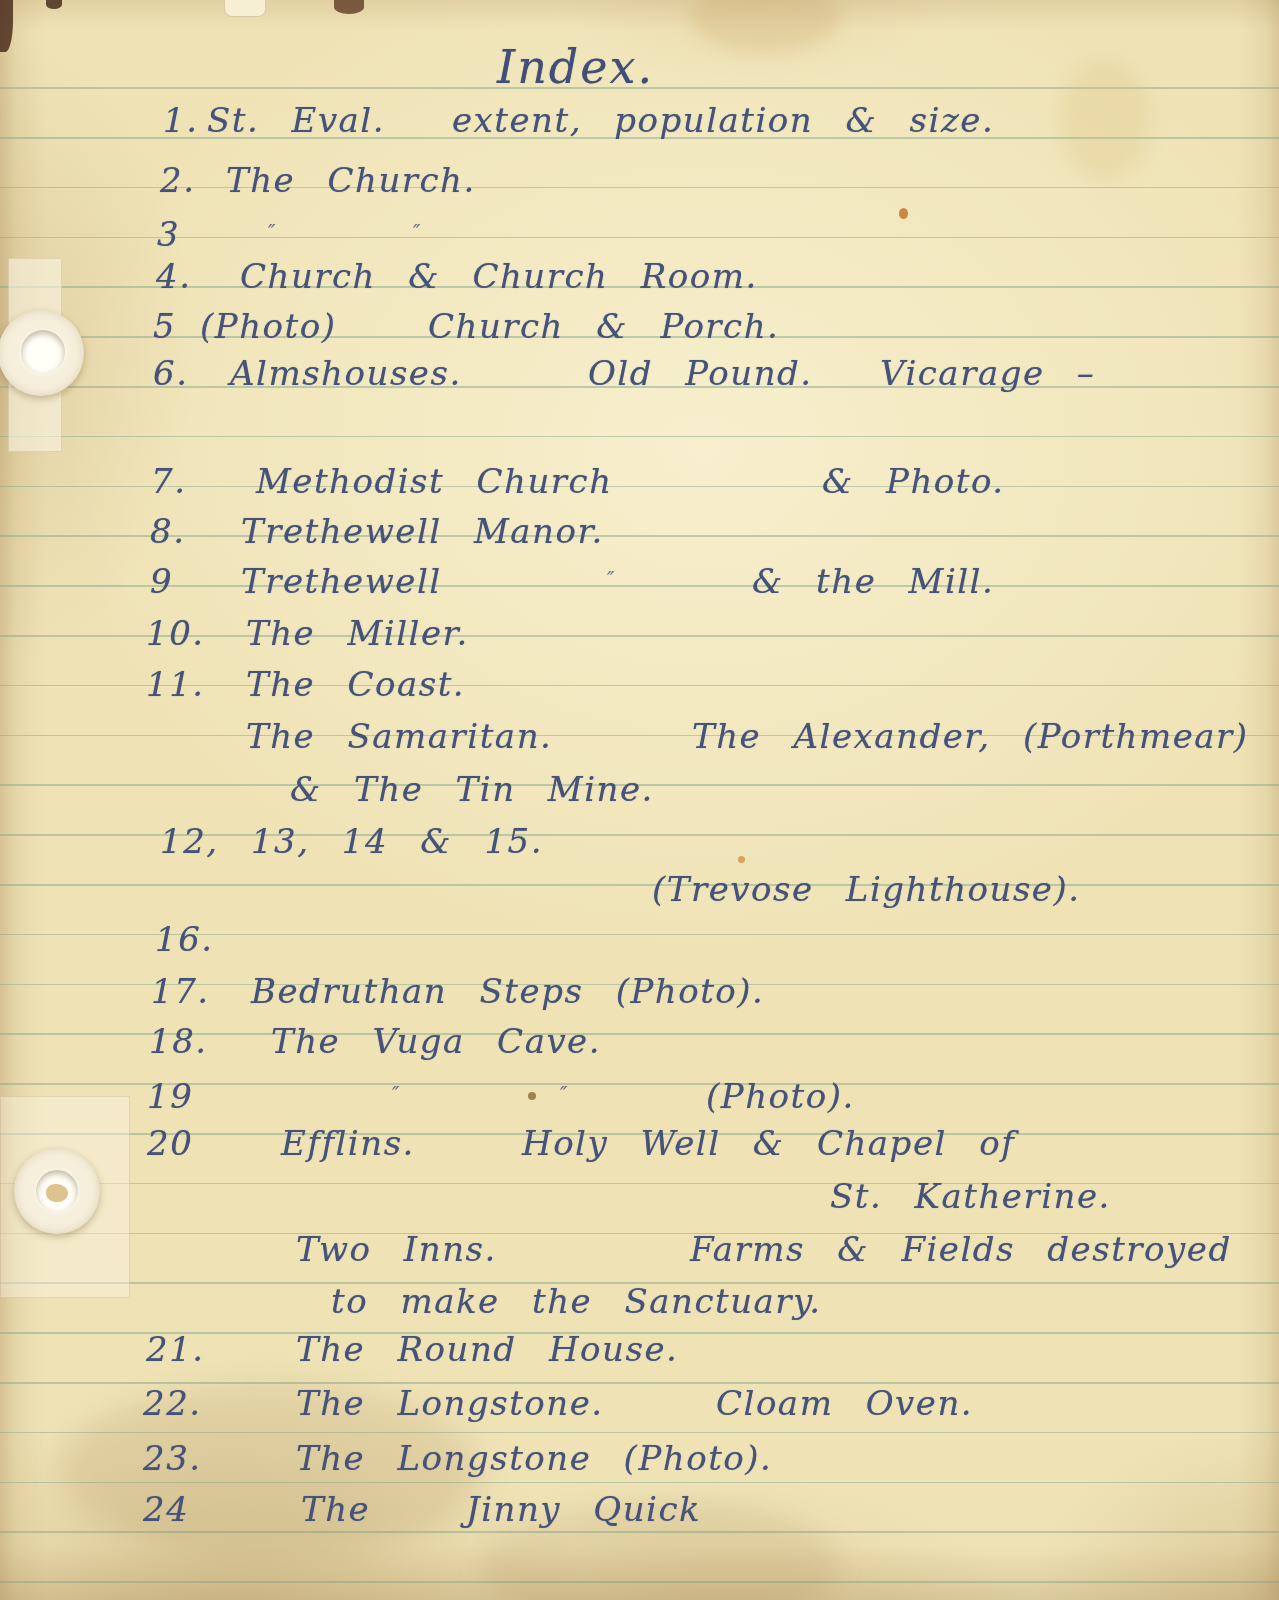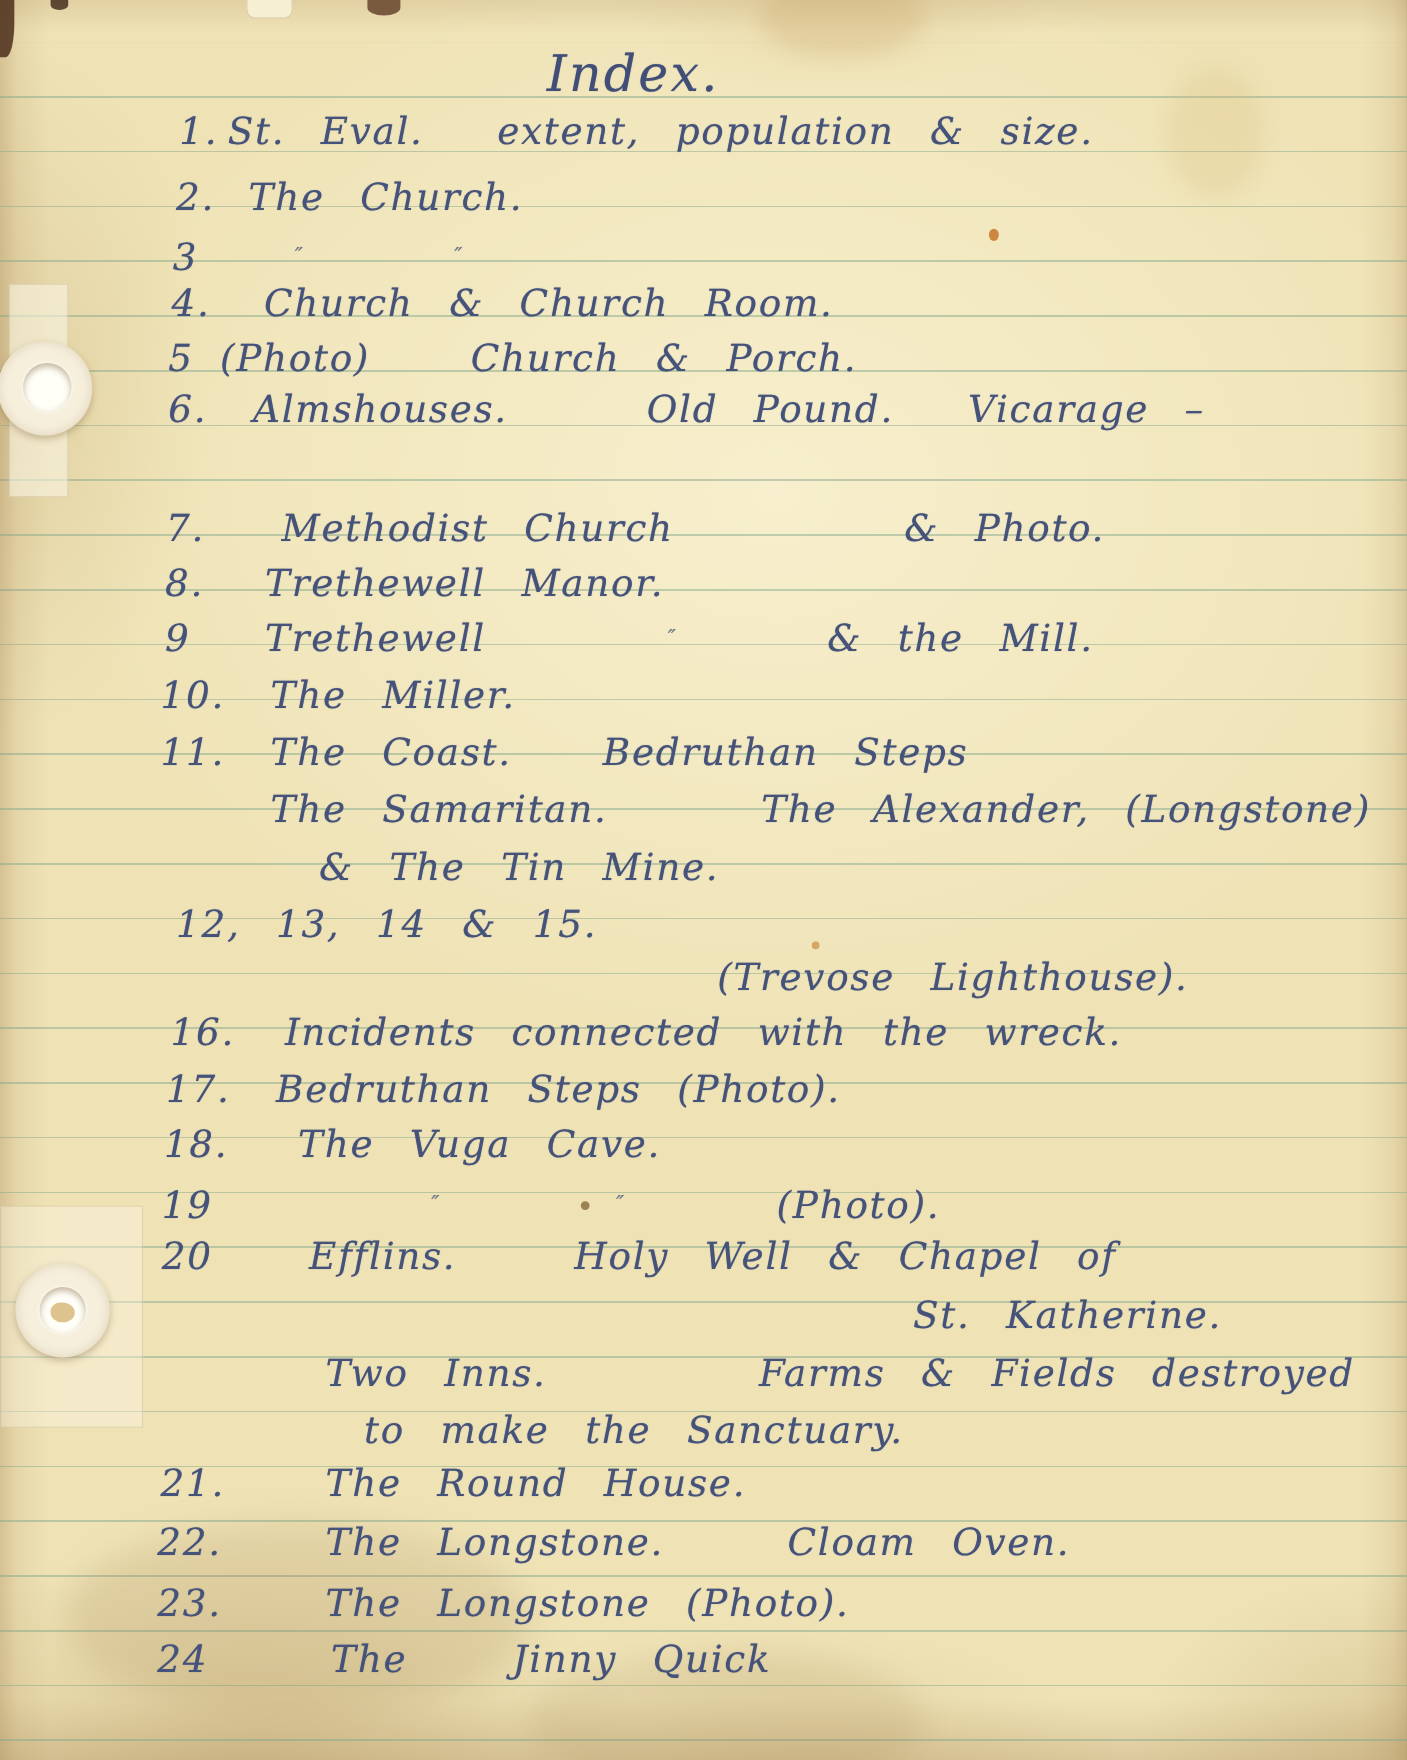--- a/index.html
+++ b/index.html
@@ -131,43 +131,41 @@
   </div>
 
   <div class="hw" style="top:613px">
     <span class="num" style="left:146px">10.</span>
     <span class="seg" style="left:246px">The Miller.</span>
   </div>
 
   <div class="hw" style="top:664px">
     <span class="num" style="left:146px">11.</span>
     <span class="seg" style="left:246px">The Coast.</span>
-    <span class="seg" style="left:548px">Bedruthan Steps</span>
   </div>
 
   <div class="hw" style="top:716px">
     <span class="seg" style="left:246px">The Samaritan.</span>
-    <span class="seg" style="left:692px">The Alexander, (Longstone)</span>
+    <span class="seg" style="left:692px">The Alexander, (Porthmear)</span>
   </div>
 
   <div class="hw" style="top:769px">
     <span class="seg" style="left:290px">&amp; The Tin Mine.</span>
   </div>
 
   <div class="hw" style="top:821px">
     <span class="num" style="left:160px">12, 13, 14 &amp; 15.</span>
   </div>
 
   <div class="hw" style="top:869px">
     <span class="seg" style="left:652px">(Trevose Lighthouse).</span>
   </div>
 
   <div class="hw" style="top:919px">
     <span class="num" style="left:155px">16.</span>
-    <span class="seg" style="left:259px">Incidents connected with the wreck.</span>
   </div>
 
   <div class="hw" style="top:971px">
     <span class="num" style="left:151px">17.</span>
     <span class="seg" style="left:251px">Bedruthan Steps (Photo).</span>
   </div>
 
   <div class="hw" style="top:1021px">
     <span class="num" style="left:149px">18.</span>
     <span class="seg" style="left:271px">The Vuga Cave.</span>

